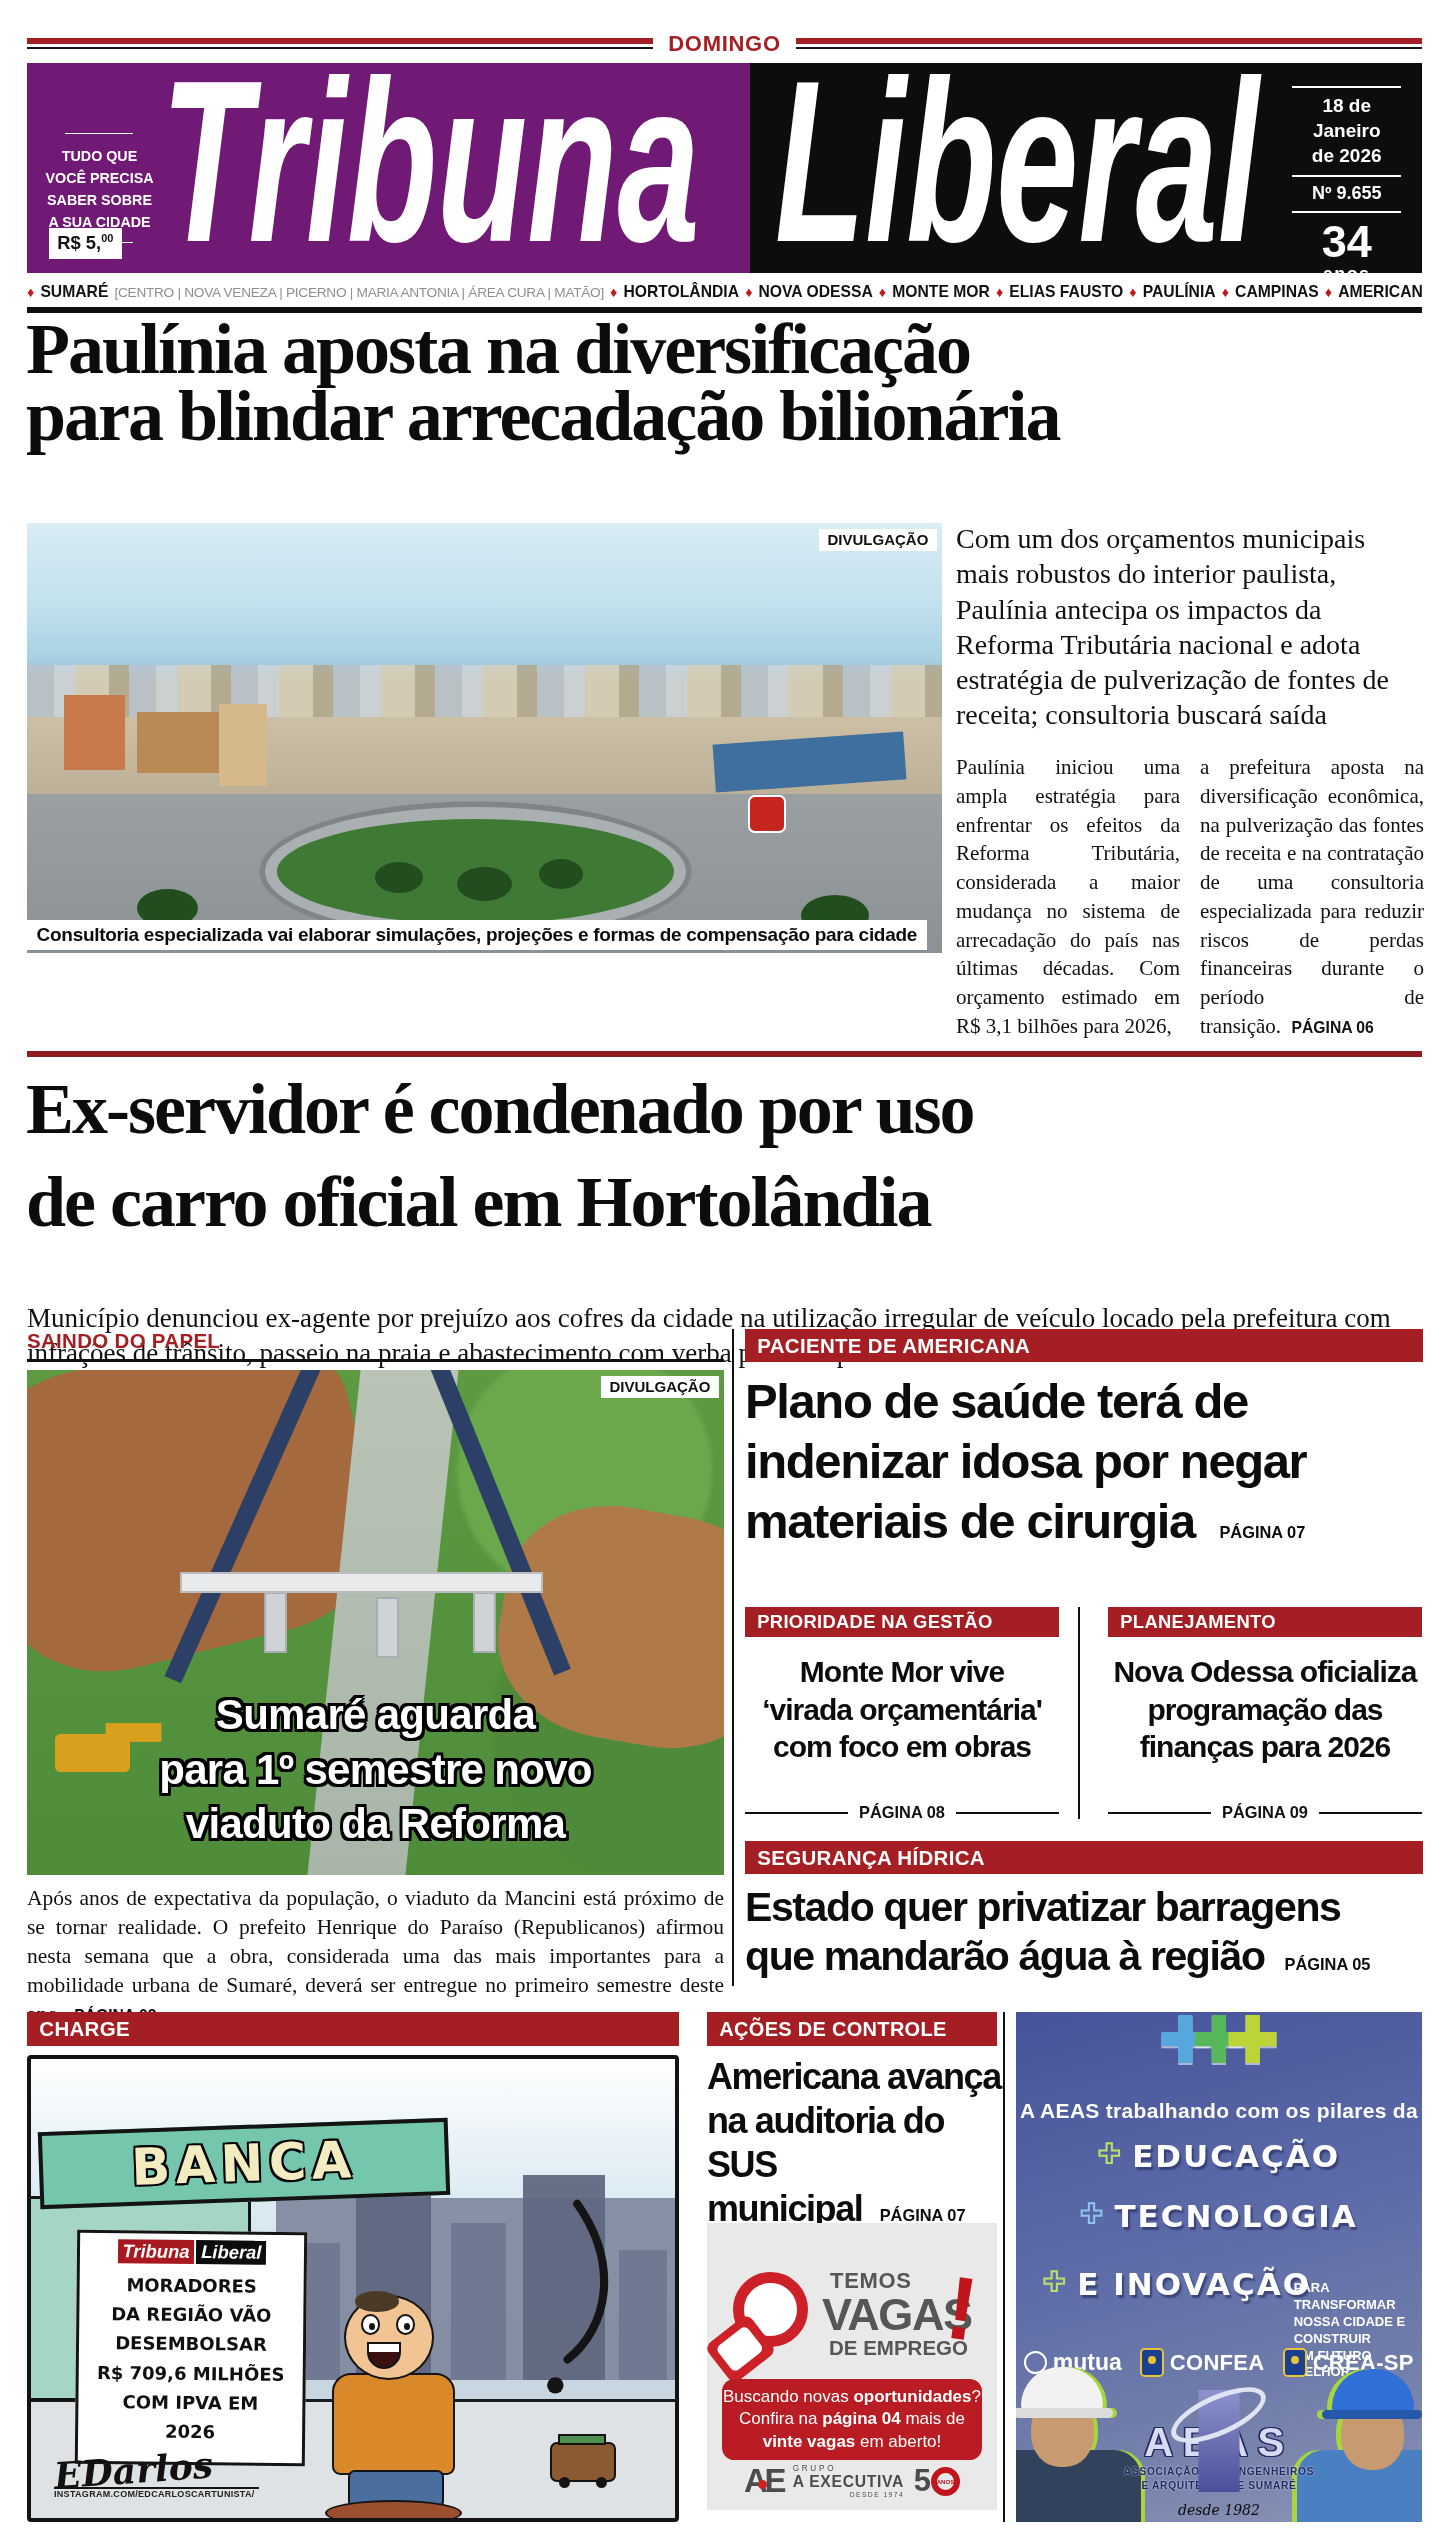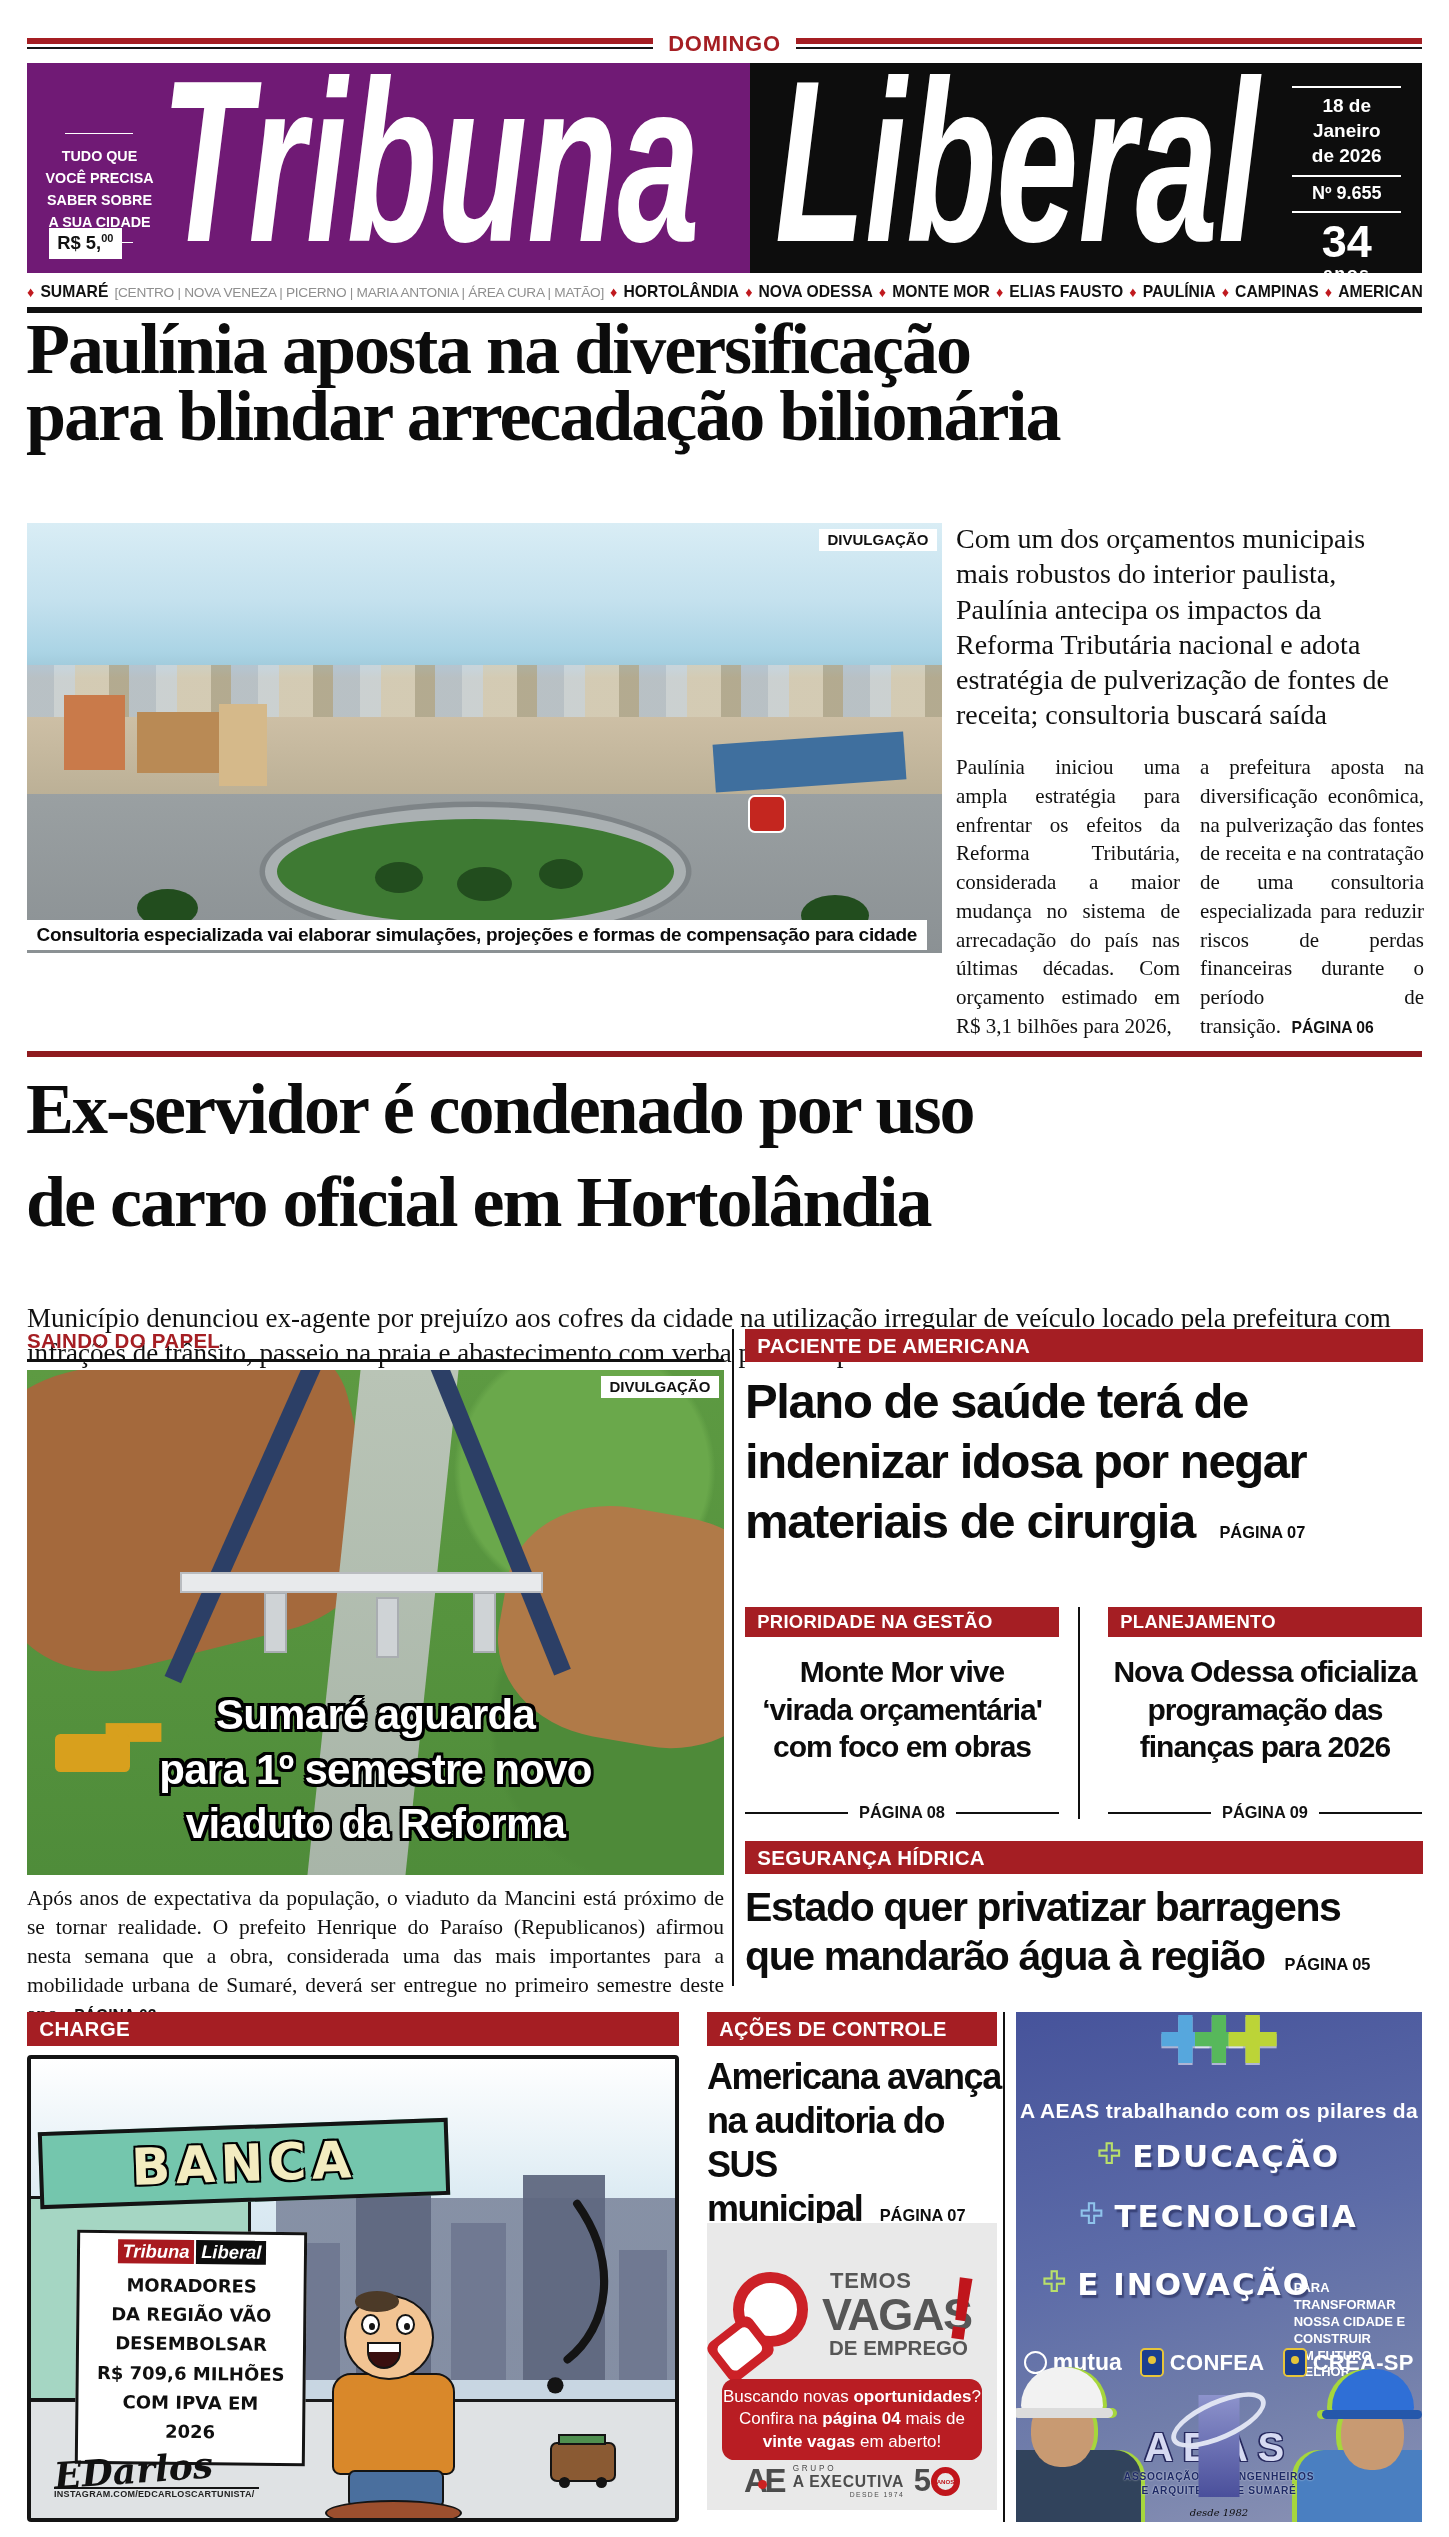--- a/index.html
+++ b/index.html
@@ -171,21 +171,21 @@
   .ae-fig { position:absolute; bottom:0; width:143px; height:137px; }
   .ae-fig .body { position:absolute; bottom:0; width:157px; height:72px; border-radius:27px 27px 0 0; }
   .ae-fig .face { position:absolute; width:63px; height:71px; background:#c89a72; border-radius:46%; }
   .ae-fig .helmet { position:absolute; width:82px; height:45px; border-radius:41px 41px 6.8px 6.8px; }
   .ae-fig .brim { position:absolute; width:100px; height:9.6px; border-radius:5.5px; }
   .ae-logoC { position:absolute; left:50%; transform:translateX(-50%); bottom:4.1px; width:219px; text-align:center; }
   .ae-bar { margin:0 auto; width:41px; height:102px; background:linear-gradient(#8d93cc,#4a4f9b); position:relative; }
   .ae-swoosh { position:absolute; left:-31px; top:4.1px; width:102px; height:40px; border:5.5px solid #dfe3f2; border-radius:50%; transform:rotate(-24deg); }
   .ae-word { margin-top:-72px; font-size:40px; font-weight:bold; letter-spacing:9.6px; color:#d6daf2; text-shadow:1.4px 1.4px 0 #26295e, -1.4px 1.4px 0 #26295e, 1.4px -1.4px 0 #26295e, -1.4px -1.4px 0 #26295e; }
   .ae-org { font-size:10.2px; font-weight:bold; color:#1e2a66; text-shadow:0 0 2px rgba(255,255,255,.8); line-height:1.3; letter-spacing:0.7px; }
-  .ae-since { font-family:"DejaVu Serif", serif; font-style:italic; font-size:10px; color:#0c0c0c; margin-top:10px; }
+  .ae-since { font-family:"DejaVu Serif", serif; font-style:italic; font-size:14px; color:#0c0c0c; margin-top:10px; }
 </style>
 </head>
 <body>
 
 <div class="abs daybar">
   <div class="rules">
       <div class="rule-red"></div>
       <div class="rule-blk"></div>
     </div>
   <div class="day">DOMINGO</div>

